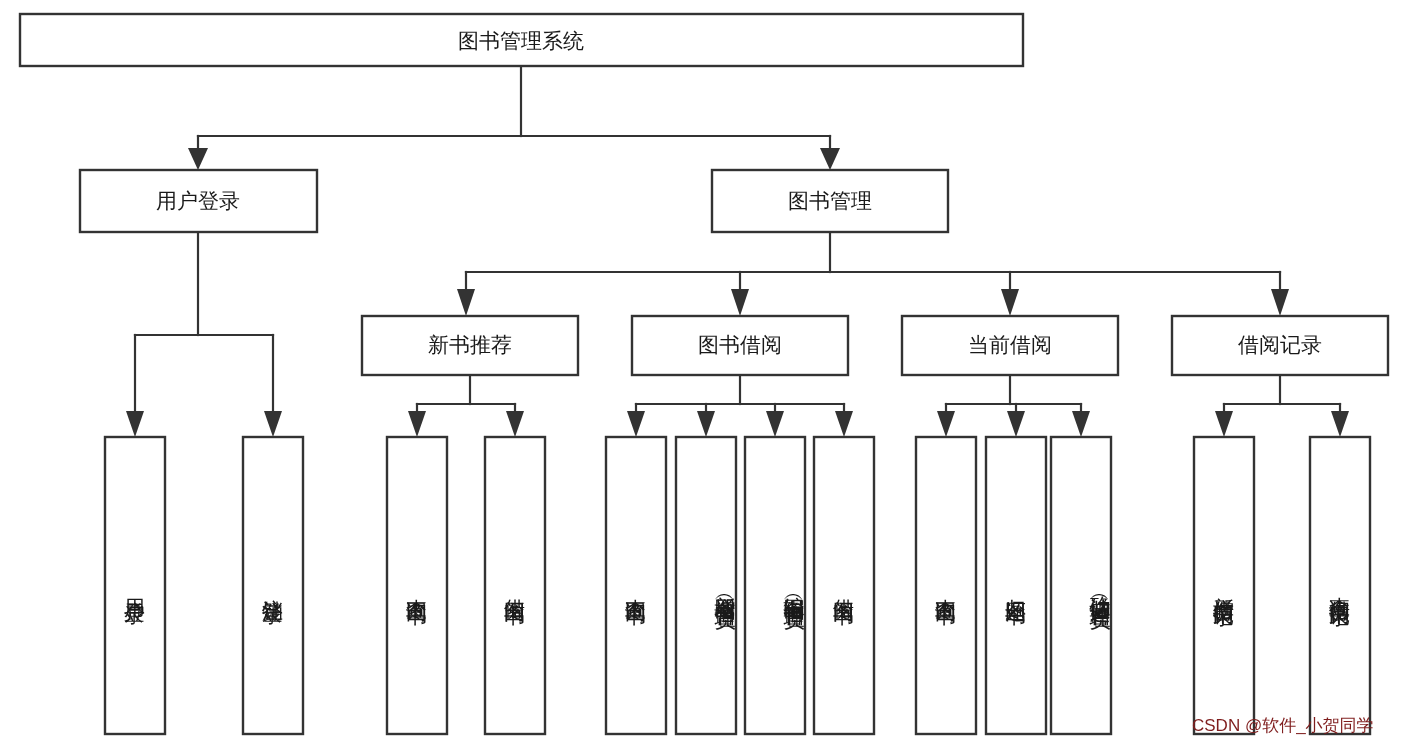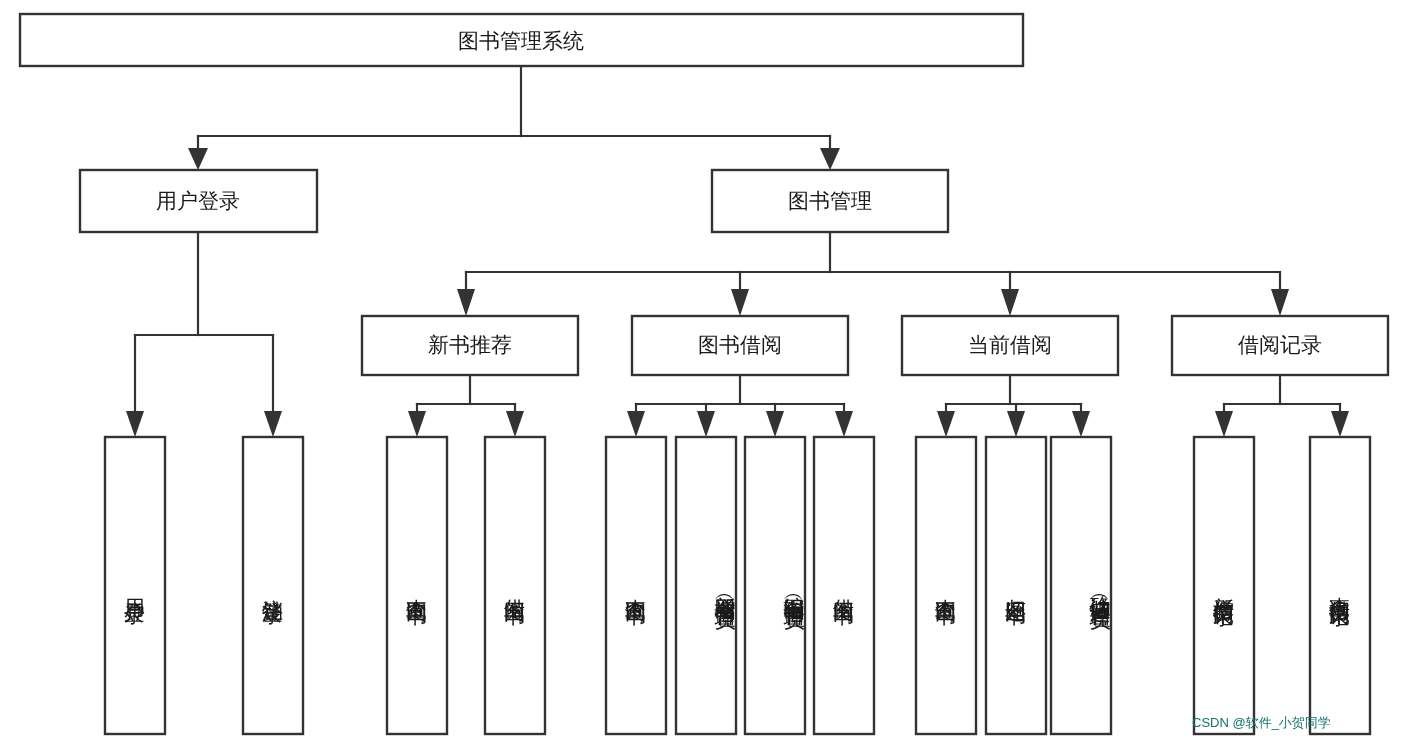--- a/index.html
+++ b/index.html
@@ -62,22 +62,22 @@
     align-items: center;
     justify-content: center;
     text-align: center;
     white-space: nowrap;
     pointer-events: none;
     user-select: none;
   }
   .watermark {
     position: absolute;
     font-family: "Liberation Sans", sans-serif;
-    font-size: 13px;
-    color: #0f766e;
+    font-size: 17px;
+    color: #7f1d1d;
     white-space: nowrap;
     user-select: none;
   }
 </style>
 </head>
 <body>
 
 <div id="diagram-root">
 
   <svg class="diagram-svg" viewBox="0 0 1405 747" xmlns="http://www.w3.org/2000/svg">

